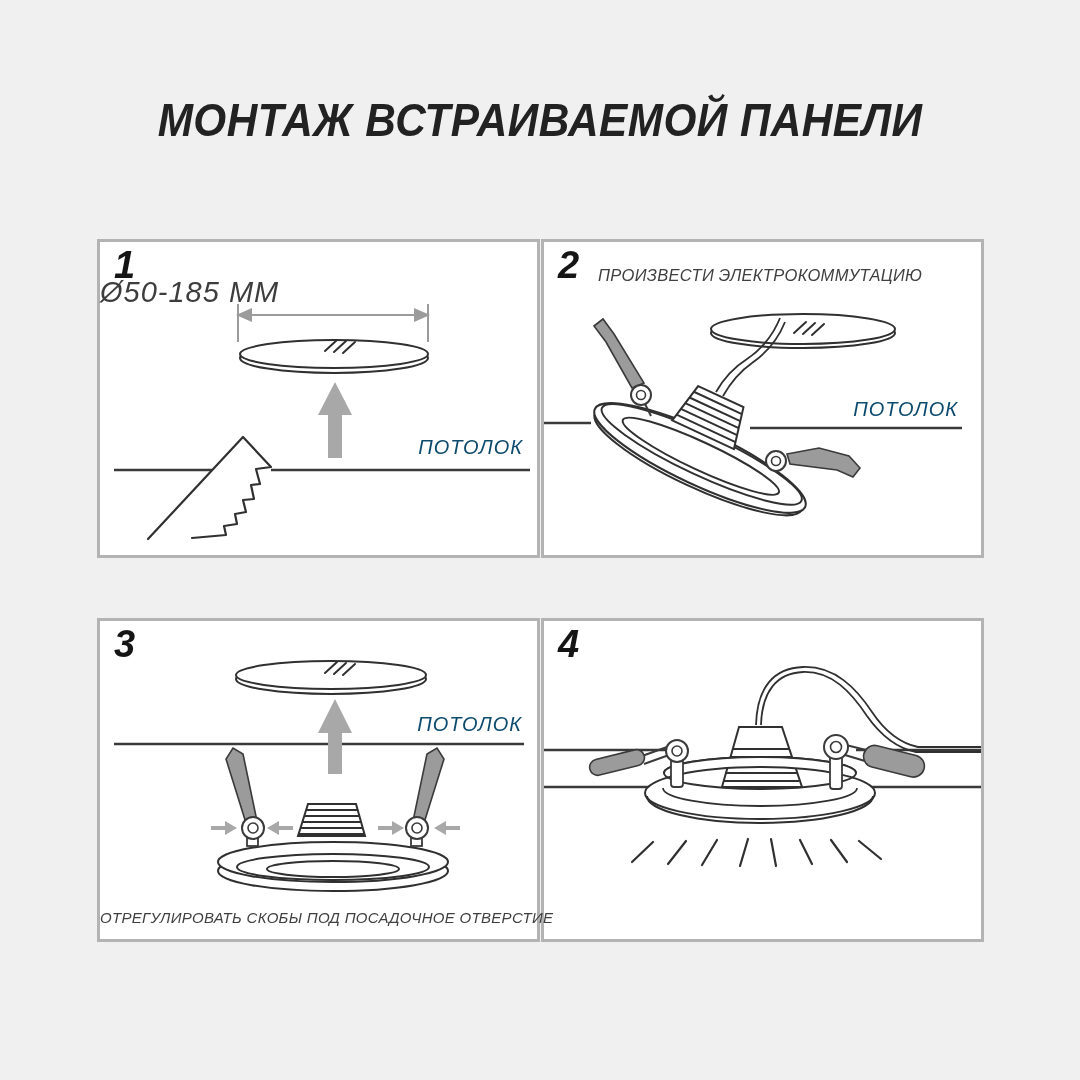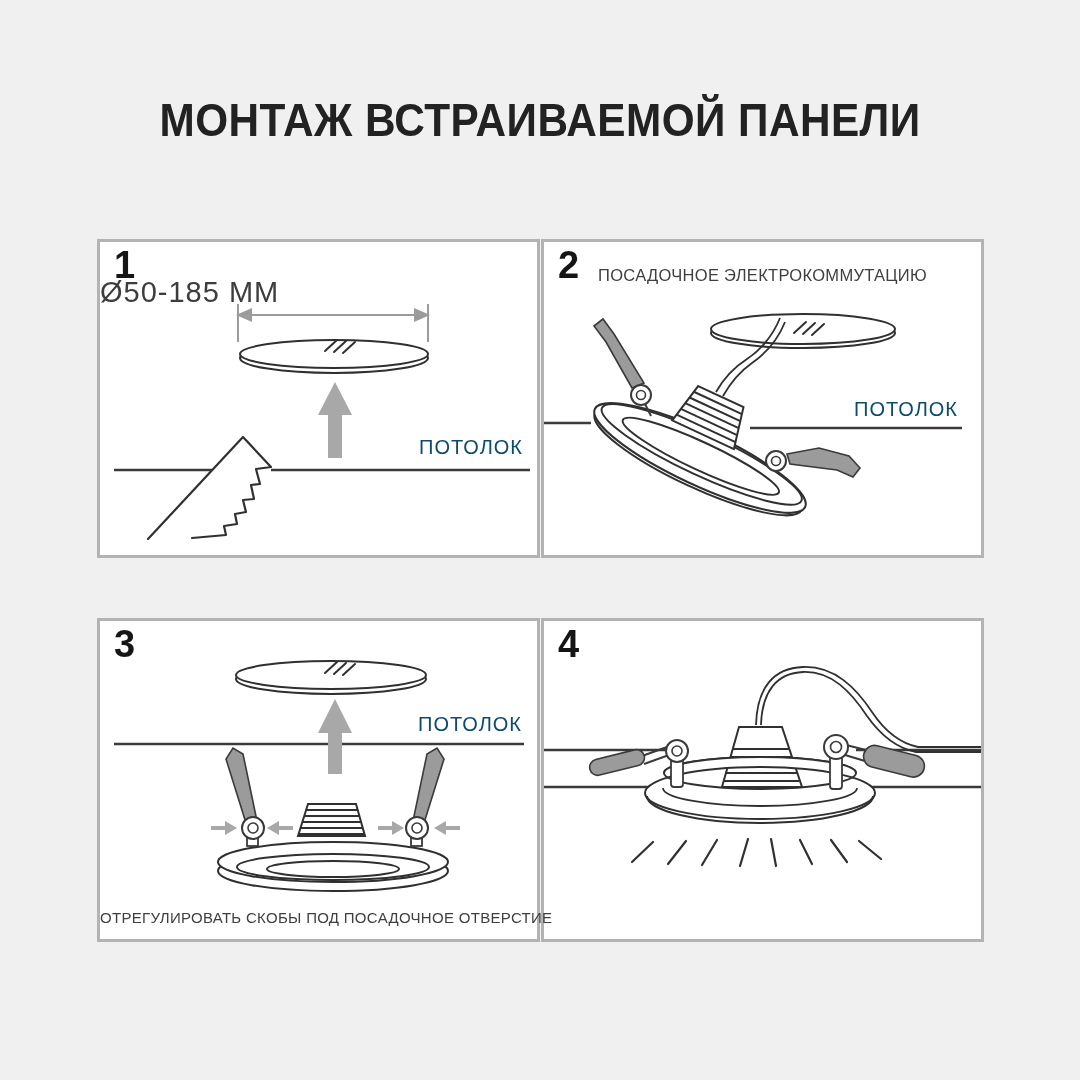--- a/index.html
+++ b/index.html
@@ -1,17 +1,17 @@
 <!DOCTYPE html>
 <html><head>
 <meta charset="utf-8">
 <style>
   html,body{margin:0;padding:0;}
   body{width:1080px;height:1080px;background:#f0f0f0;font-family:"Liberation Sans",sans-serif;position:relative;overflow:hidden;}
-  .stage{position:absolute;inset:0;}
+  .stage{position:absolute;inset:0;font-style:italic;}
   .title{position:absolute;top:92px;left:0;width:1080px;text-align:center;font-size:47px;font-weight:700;color:#222;letter-spacing:0.5px;transform:scaleX(0.9);white-space:nowrap;}
   .panel{position:absolute;background:#fff;border:3px solid #b3b3b3;box-sizing:border-box;}
   .p1{left:97px;top:239px;width:443px;height:319px;}
   .p2{left:541px;top:239px;width:443px;height:319px;}
   .p3{left:97px;top:618px;width:443px;height:324px;}
   .p4{left:541px;top:618px;width:443px;height:324px;}
   .panel svg{position:absolute;left:0;top:0;width:100%;height:100%;}
   .num{position:absolute;left:14px;top:2px;font-size:38px;font-weight:700;color:#151515;z-index:3;}
   .dim-label{position:absolute;left:0;right:0;top:34px;text-align:left;font-size:29px;color:#3d3d3d;letter-spacing:1px;z-index:3;white-space:nowrap;}
   .ceiling-label{position:absolute;font-size:20px;color:#0c4a6e;letter-spacing:1px;z-index:3;white-space:nowrap;}
@@ -55,21 +55,21 @@
         <rect x="228" y="172" width="14" height="44"></rect>
       </g>
       <g stroke="#303030" stroke-width="2.2" fill="none" stroke-linejoin="round" stroke-linecap="round">
         <polyline points="48,297 143,195 171,225 156,227 160,242 151,243 154,257 143,258 146,270 135,272 137,282 124,284 126,293 92,296"></polyline>
       </g>
     </svg>
   </section>
 
   <section class="panel p2">
     <div class="num">2</div>
-    <div class="caption cap2">ПОСАДОЧНОЕ ЭЛЕКТРОКОММУТАЦИЮ</div>
+    <div class="caption cap2">ПРОИЗВЕСТИ ЭЛЕКТРОКОММУТАЦИЮ</div>
     <div class="ceiling-label cl2">ПОТОЛОК</div>
     <svg viewBox="0 0 437 313" preserveAspectRatio="none">
       <g stroke="#3a3a3a" stroke-width="2.4" fill="none">
         <line x1="0" y1="181" x2="47" y2="181"></line>
         <line x1="206" y1="186" x2="418" y2="186"></line>
       </g>
       <g transform="translate(156,216) rotate(25)" stroke="#303030" stroke-width="2" fill="none">
         <ellipse cx="0" cy="4" rx="114" ry="26"></ellipse>
         <ellipse cx="0" cy="0" rx="116" ry="27" fill="#ffffff"></ellipse>
         <ellipse cx="0" cy="-4" rx="110" ry="21"></ellipse>

